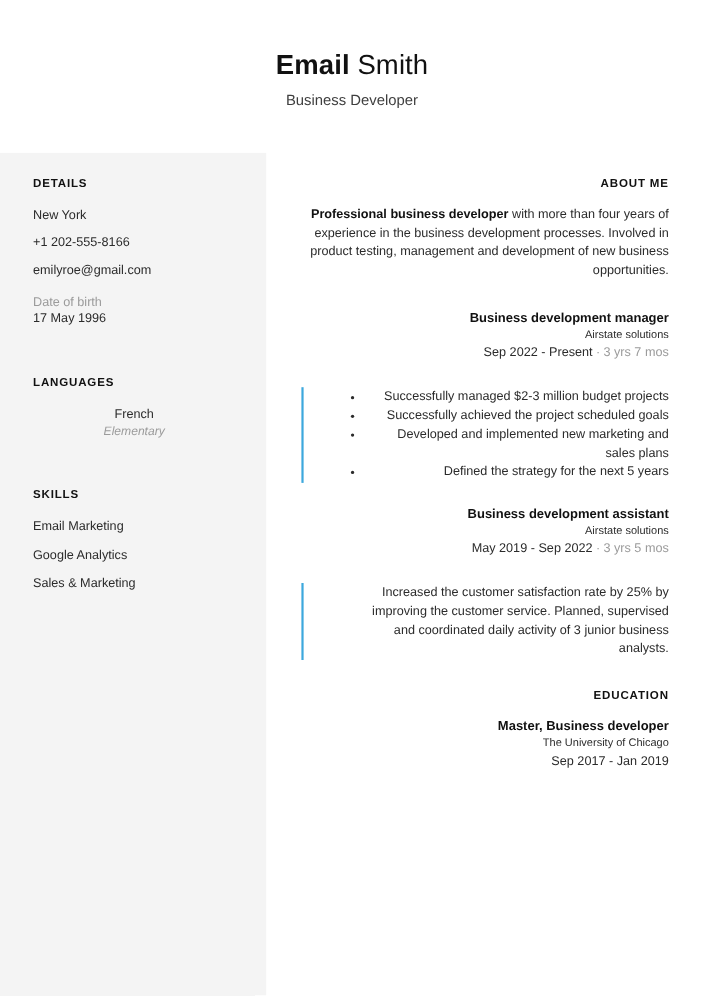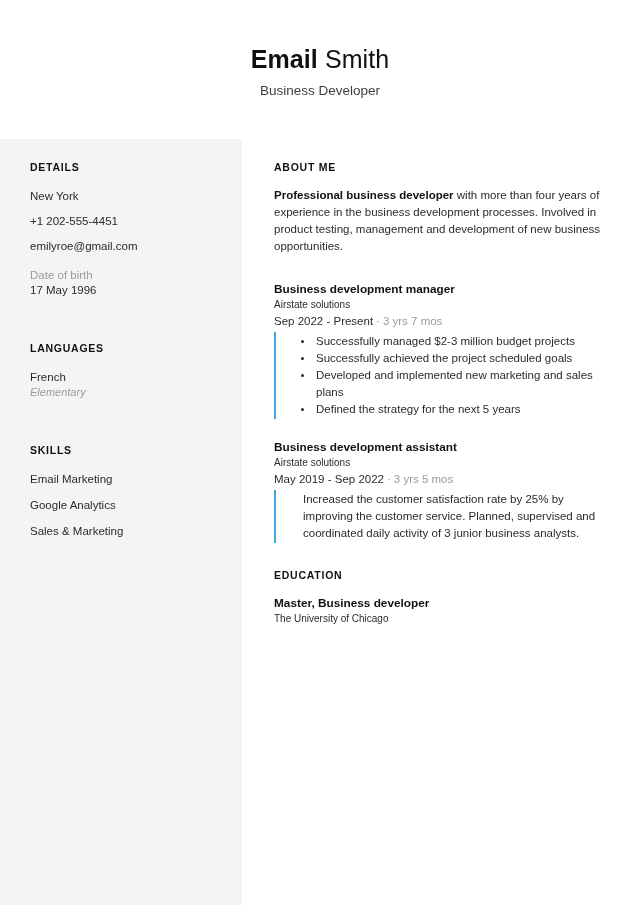--- a/index.html
+++ b/index.html
@@ -56,20 +56,21 @@
     height: 766px;
     background: #f4f4f4;
     box-sizing: border-box;
     padding: 22px 28px 0 30px;
   }
   .main {
     position: absolute;
     left: 274px;
     top: 22px;
     width: 334px;
+    text-align: right;
   }
 
   
   .section-title {
     font-size: 10.5px;
     font-weight: 700;
     letter-spacing: 0.75px;
     color: #111111;
     text-transform: uppercase;
   }
@@ -88,21 +89,21 @@
     line-height: 15px;
     color: #9b9b9b;
   }
   .detail-value {
     font-size: 11.5px;
     line-height: 15px;
     color: #2b2b2b;
   }
 
   .lang-item { margin-bottom: 15px; }
-  .lang-item:last-child { margin-bottom: 0; }
+  .lang-item:last-child { margin-bottom: 0; text-align: center; }
   .lang-name {
     font-size: 11.5px;
     line-height: 15px;
     color: #2b2b2b;
   }
   .lang-level {
     font-size: 11px;
     line-height: 15px;
     color: #9b9b9b;
     font-style: italic;
@@ -146,22 +147,22 @@
     color: #2b2b2b;
   }
   .entry-dates .sep,
   .entry-dates .duration {
     color: #9b9b9b;
   }
   .entry-dates .sep { padding: 0 3px; }
 
   .accented {
     border-left: 2px solid #3da8dd;
-    margin-top: 3px;
-    padding: 1px 0 1px 0;
+    margin-top: 23px;
+    padding: 1px 0 1px 17px;
   }
   .accented ul {
     margin: 0;
     padding: 0 0 0 38px;
     list-style: disc;
   }
   .accented ul li {
     font-size: 11.5px;
     line-height: 17px;
     color: #2b2b2b;
@@ -186,21 +187,21 @@
   <div class="job-title">Business Developer</div>
 </div>
 
 <div class="sheet">
 
   <aside class="sidebar">
 
     <section class="section">
       <div class="section-title">DETAILS</div>
       <div class="detail-line">New York</div>
-      <div class="detail-line">+1 202-555-4451</div>
+      <div class="detail-line">+1 202-555-8166</div>
       <div class="detail-line">emilyroe@gmail.com</div>
       <div class="detail-group">
         <div class="detail-label">Date of birth</div>
         <div class="detail-value">17 May 1996</div>
       </div>
     </section>
 
     <section class="section">
       <div class="section-title">LANGUAGES</div>
       <div class="lang-item">
@@ -256,18 +257,19 @@
         </div>
       </div>
 
     </section>
 
     <section class="block">
       <div class="section-title">EDUCATION</div>
       <div class="entry">
         <div class="entry-role">Master, Business developer</div>
         <div class="entry-org">The University of Chicago</div>
+        <div class="entry-dates">Sep 2017 - Jan 2019</div>
       </div>
     </section>
 
   </main>
 
 </div>
 
 </body></html>

